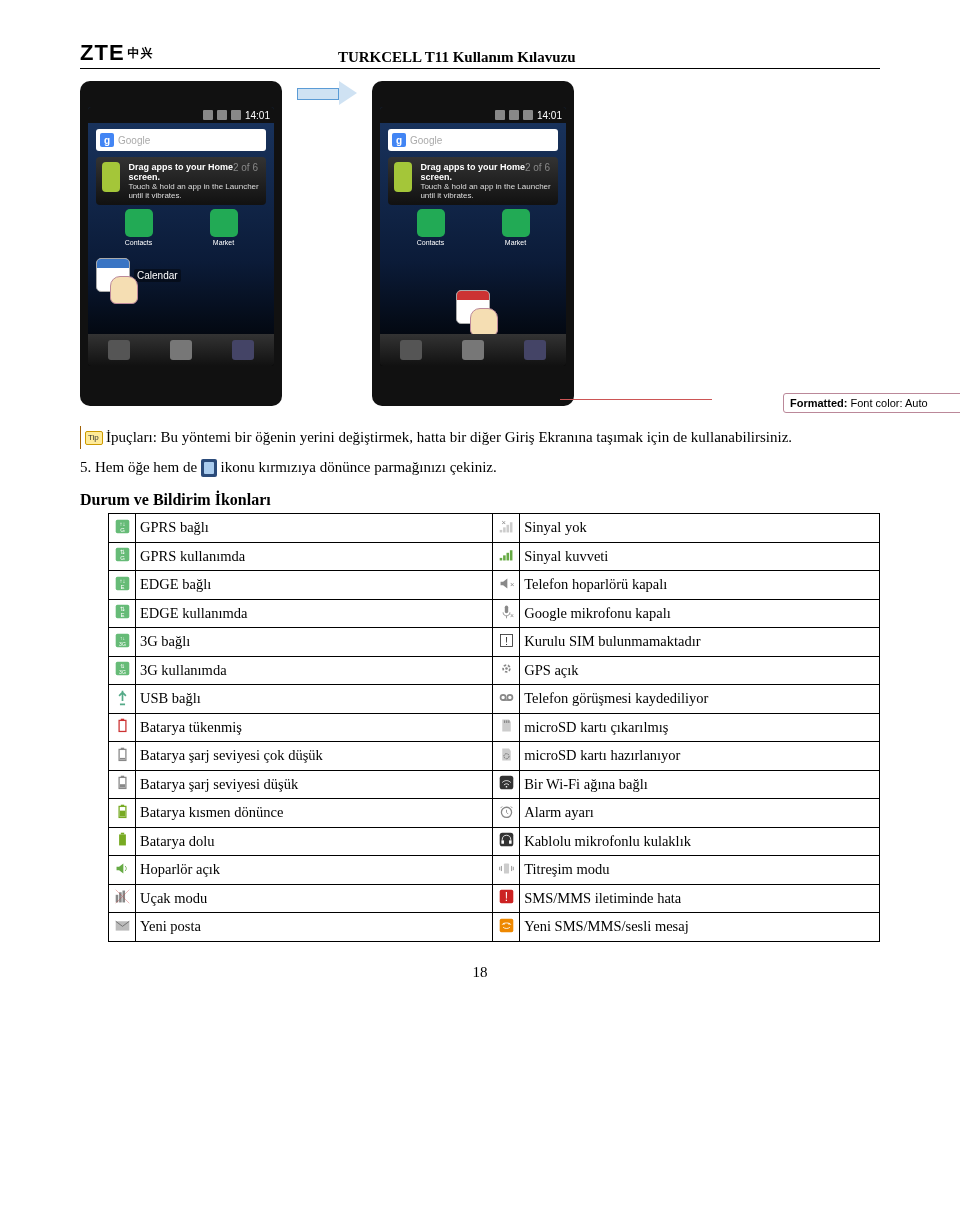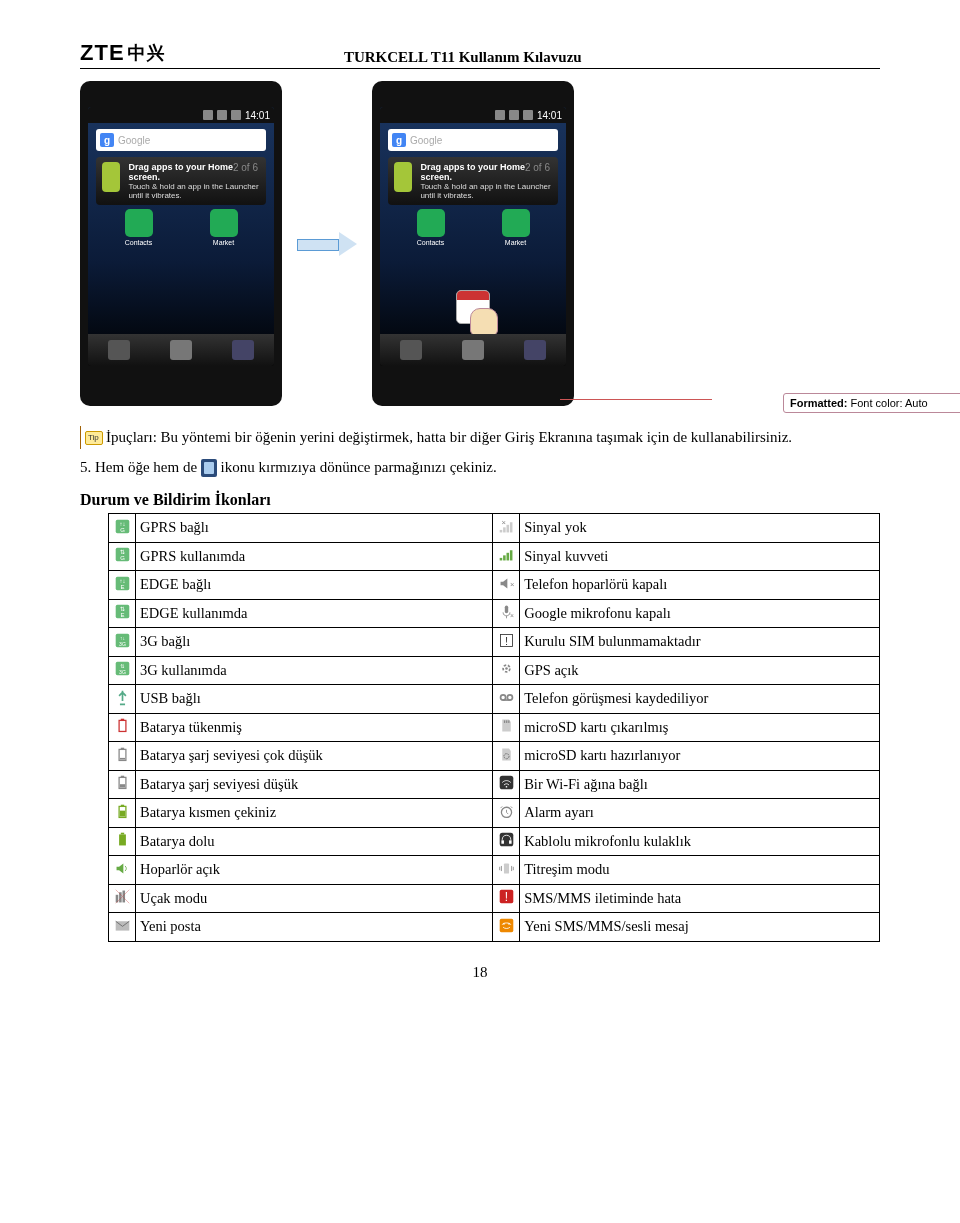--- a/index.html
+++ b/index.html
@@ -14,24 +14,24 @@
     padding: 40px 80px 40px 80px;
   }
   .header {
     display: flex;
     align-items: flex-end;
     border-bottom: 1px solid #000;
     padding-bottom: 2px;
     margin-bottom: 12px;
   }
   .logo { display:flex; align-items:center; font-weight:bold; font-size:22px; font-family: Arial, sans-serif; letter-spacing:1px; }
-  .logo-chars { font-size:18px; margin-left:3px; }
+  .logo-chars { font-size:12px; margin-left:3px; }
   .header-title { flex:1; text-align:center; font-weight:bold; font-size:15px; font-family:"Times New Roman", serif; }
   .header-spacer { width:120px; }
-  .screenshots { display:flex; gap:15px; align-items:center; margin: 10px 0 20px 0; position:relative; }
+  .screenshots { display:flex; gap:15px; margin: 10px 0 20px 0; position:relative; }
   .phone { width:202px; height:325px; background:#111; border-radius:10px; padding:26px 8px 40px 8px; position:relative; }
   .phone-screen { width:100%; height:100%; background:linear-gradient(180deg,#1a3560 0%, #0b1b38 60%, #000 100%); border-radius:3px; position:relative; overflow:hidden; }
   .statusbar { height:16px; background:#111; display:flex; align-items:center; justify-content:flex-end; padding:0 4px; gap:4px; }
   .statusbar .sb-icon { width:10px; height:10px; background:#888; border-radius:1px; }
   .statusbar .time { color:#fff; font-size:10px; font-family:Arial; }
   .gsearch { margin:6px 8px; height:22px; background:#fff; border-radius:3px; display:flex; align-items:center; padding:0 4px; gap:4px; }
   .gsearch .g { width:14px; height:14px; background:#4285F4; color:#fff; font-size:10px; font-weight:bold; display:flex; align-items:center; justify-content:center; border-radius:2px; font-family:Arial; }
   .gsearch .ph { color:#aaa; font-size:10px; font-family:Arial; }
   .tipcard { margin:4px 8px; background:linear-gradient(180deg,#333,#111); border-radius:4px; padding:5px 6px; color:#ddd; font-size:8px; font-family:Arial; display:flex; gap:8px; }
   .tipcard .android { width:26px; height:30px; background:#a4c639; border-radius:4px; position:relative; }
@@ -109,20 +109,25 @@
       <div class="shelf">
         <div class="appicon">
             <div class="ai contacts"></div>
             <div class="al">Contacts</div>
           </div>
         <div class="appicon">
             <div class="ai market"></div>
             <div class="al">Market</div>
           </div>
       </div>
+      <div class="calrow">
+        <div class="calicon"></div>
+        <div class="callabel">Calendar</div>
+        <div class="hand" style="left:14px; top:18px;"></div>
+      </div>
       <div class="navdock">
         <div class="nd"></div>
         <div class="nd" style="background:#777;"></div>
         <div class="nd" style="background:#446;"></div>
       </div>
     </div>
   </div>
 
   <div class="arrow-right"></div>
 
@@ -369,21 +374,21 @@
         <td>Bir Wi-Fi ağına bağlı</td>
       </tr>
       <tr>
         <td class="ic"><span class="ic-box ">
             <svg class="si" viewBox="0 0 20 20">
               <rect x="6" y="4" width="8" height="13" fill="none" stroke="#7a2" stroke-width="1.5"></rect>
               <rect x="8" y="2" width="4" height="2" fill="#7a2"></rect>
               <rect x="7" y="9" width="6" height="7" fill="#7a2"></rect>
             </svg>
           </span></td>
-        <td>Batarya kısmen çekiniz</td>
+        <td>Batarya kısmen dönünce</td>
         <td class="ic"><span class="ic-box ">
             <svg class="si" viewBox="0 0 20 20">
               <circle cx="10" cy="11" r="6" fill="none" stroke="#888" stroke-width="1.5"></circle>
               <path d="M10 8v3l2 2M5 4l-2 2M15 4l2 2" stroke="#888" fill="none"></path>
             </svg>
           </span></td>
         <td>Alarm ayarı</td>
       </tr>
       <tr>
         <td class="ic"><span class="ic-box ">

